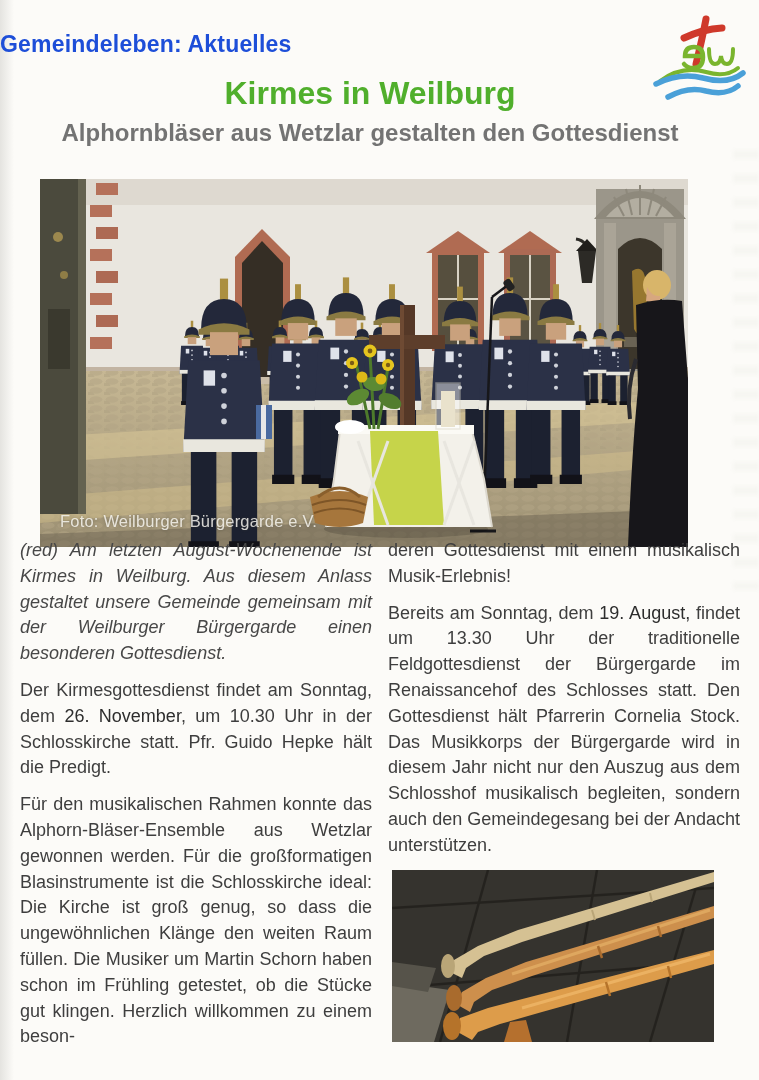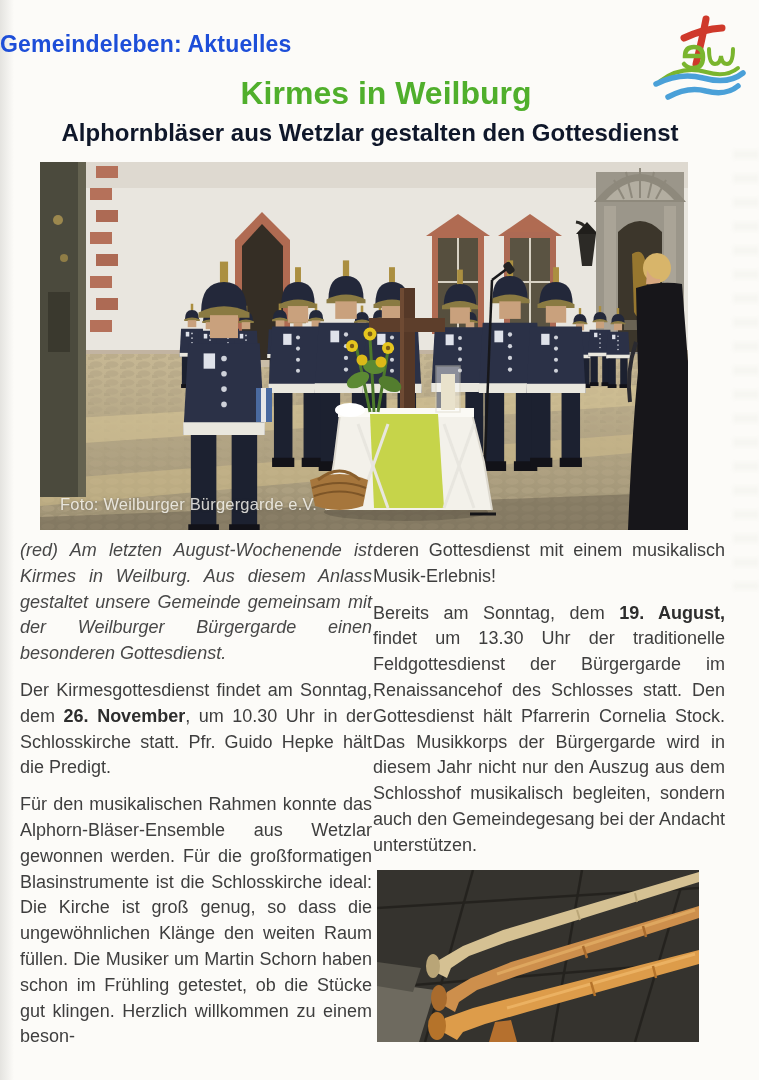--- a/index.html
+++ b/index.html
@@ -9,36 +9,36 @@
     box-shadow:0 0 6px rgba(0,0,0,.25);
   }
   .edge-shade{position:absolute;left:0;top:0;width:14px;height:100%;
     background:linear-gradient(90deg,rgba(120,120,115,.18),rgba(120,120,115,0));pointer-events:none;}
   .ghost-col{position:absolute;right:0;top:150px;width:26px;height:440px;opacity:.5;filter:blur(2px);
     background:repeating-linear-gradient(180deg,rgba(140,155,130,.10) 0 9px,rgba(0,0,0,0) 9px 24px);pointer-events:none;}
 
   .kicker{position:absolute;top:31px;left:0;width:740px;text-align:left;
     font-size:23px;font-weight:700;color:#1d4ed8;letter-spacing:.2px;}
   .title{position:absolute;top:75px;left:0;width:740px;text-align:center;
-    font-size:32px;font-weight:700;color:#50af2c;padding-left:16px;}
+    font-size:32px;font-weight:700;color:#50af2c;}
   .subtitle{position:absolute;top:119px;left:0;width:740px;text-align:center;
-    font-size:24px;font-weight:700;color:#0f172a;}
+    font-size:24px;font-weight:700;color:#737373;}
 
   .logo{position:absolute;top:12px;left:648px;width:100px;height:96px;}
 
-  .photo-main{position:absolute;left:40px;top:162px;width:648px;height:368px;}
+  .photo-main{position:absolute;left:40px;top:179px;width:648px;height:368px;}
   .photo-main svg{display:block;width:100%;height:100%;}
   .photo-caption{position:absolute;left:20px;bottom:16px;color:#f4f2ec;opacity:.85;
     font-size:16.5px;letter-spacing:.2px;text-shadow:0 0 3px rgba(60,60,50,.5);}
 
-  .columns{position:absolute;left:20px;top:538px;width:720px;display:flex;gap:1px;}
+  .columns{position:absolute;left:20px;top:538px;width:720px;display:flex;gap:16px;}
   .col{width:352px;font-size:18px;line-height:25.8px;text-align:justify;color:#3e3e3e;}
   .col p{margin:0 0 11px 0;}
   .col p.ital{font-style:italic;color:#474747;}
-  .col b{font-weight:700;color:#2d2d2d;margin-top:44px;}
+  .col b{font-weight:400;color:#2d2d2d;margin-top:44px;}
 
   .photo-alphorn{width:322px;height:172px;margin:6px 0 0 4px;}
   .photo-alphorn svg{display:block;width:100%;height:100%;}
 </style>
 </head>
 <body>
 
 <div class="sheet">
   <div class="edge-shade"></div>
   <div class="ghost-col"></div>

